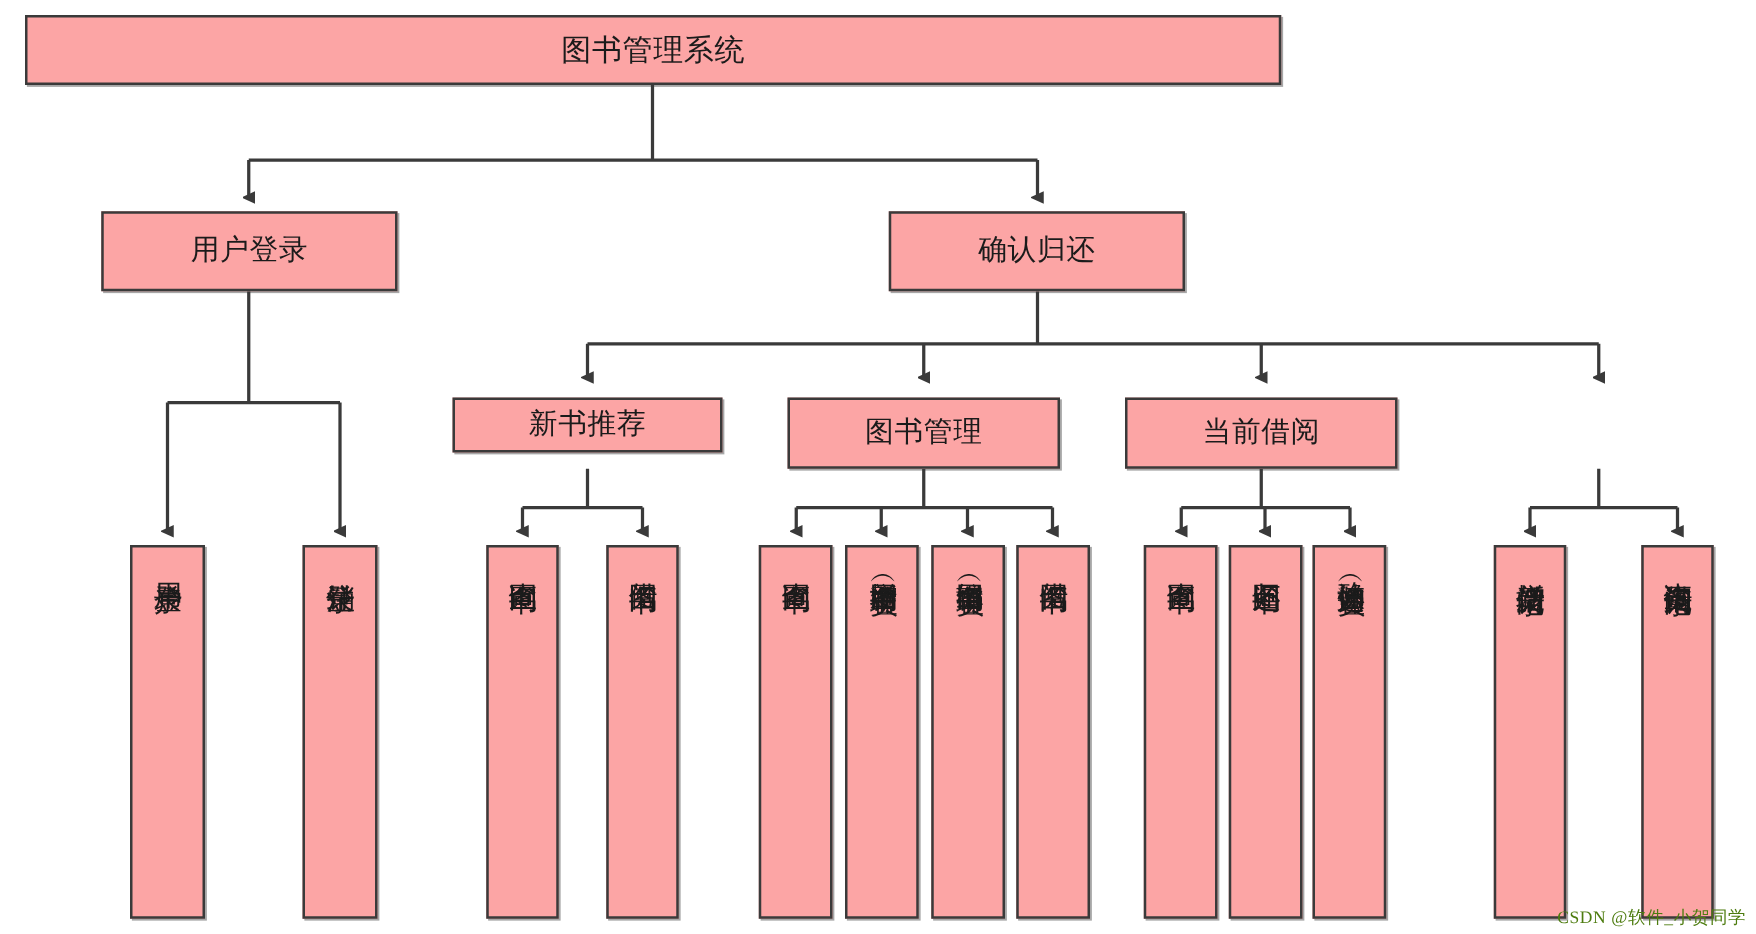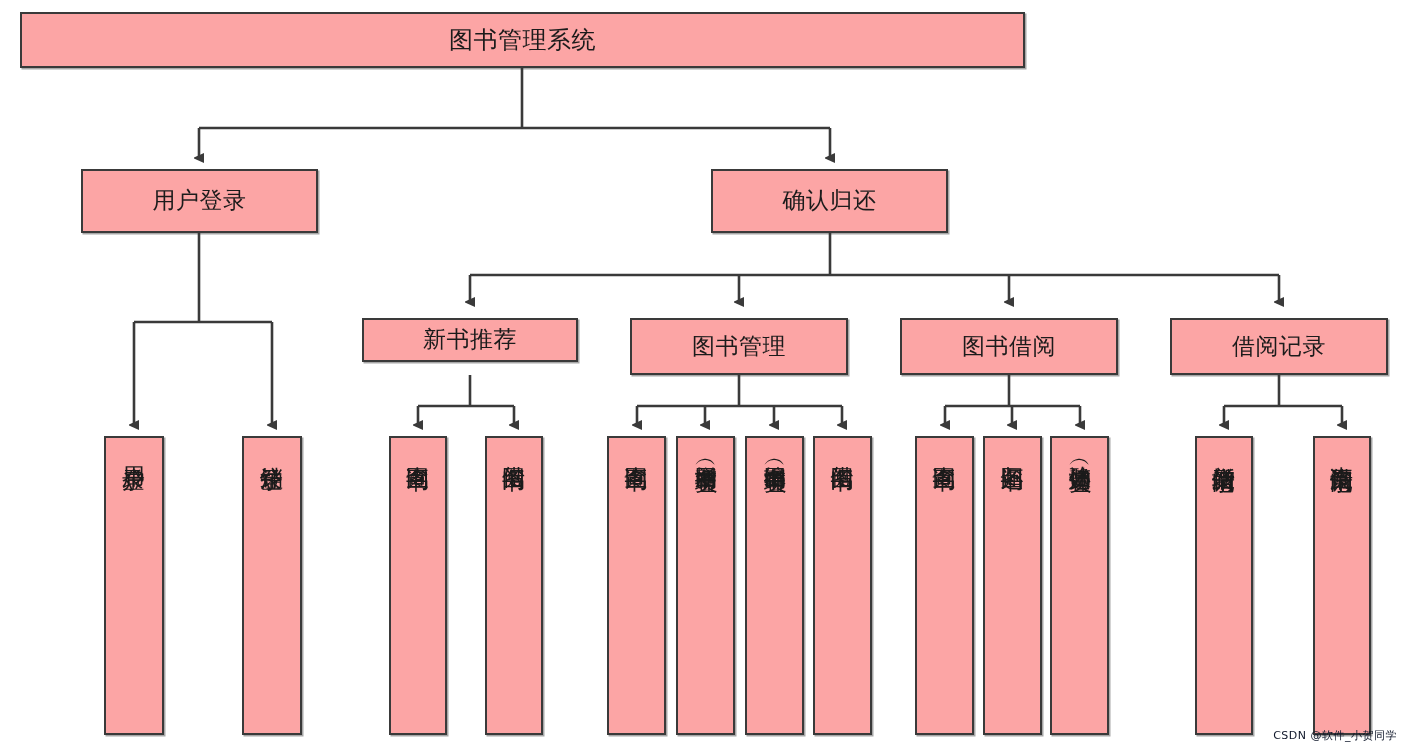--- a/index.html
+++ b/index.html
@@ -63,24 +63,25 @@
     letter-spacing: 1px;
     white-space: nowrap;
   }
   .node.v.tall .label {
     font-size: 22px;
   }
   #watermark {
     position: absolute;
     right: 8px;
     bottom: 4px;
-    font-size: 11px;
-    color: #0f172a;
+    font-size: 14px;
+    color: #4d7c0f;
     letter-spacing: 0.5px;
     white-space: nowrap;
+    font-family: Liberation Serif, serif;
   }
 </style>
 </head>
 <body>
 
 <div id="canvas">
 
   <svg id="wires" viewBox="0 0 1405 747">
     <defs>
       <marker id="arrow" markerWidth="10" markerHeight="10" refX="5" refY="5" orient="auto" markerUnits="userSpaceOnUse">
@@ -142,24 +143,21 @@
     <span class="label">确认归还</span>
   </div>
 
   <div class="node h" style="left:362px; top:318px; width:216px; height:44px;">
     <span class="label">新书推荐</span>
   </div>
   <div class="node h" style="left:630px; top:318px; width:218px; height:57px;">
     <span class="label">图书管理</span>
   </div>
   <div class="node h" style="left:900px; top:318px; width:218px; height:57px;">
-    <span class="label">图书借阅</span>
-  </div>
-  <div class="node h" style="left:1170px; top:318px; width:218px; height:57px;">
-    <span class="label">借阅记录</span>
+    <span class="label">当前借阅</span>
   </div>
 
   <div class="node v" style="left:104px; top:436px; width:60px; height:299px;">
     <span class="label">用户登录</span>
   </div>
   <div class="node v" style="left:242px; top:436px; width:60px; height:299px;">
     <span class="label">注销登录</span>
   </div>
 
   <div class="node v" style="left:389px; top:436px; width:58px; height:299px;">

